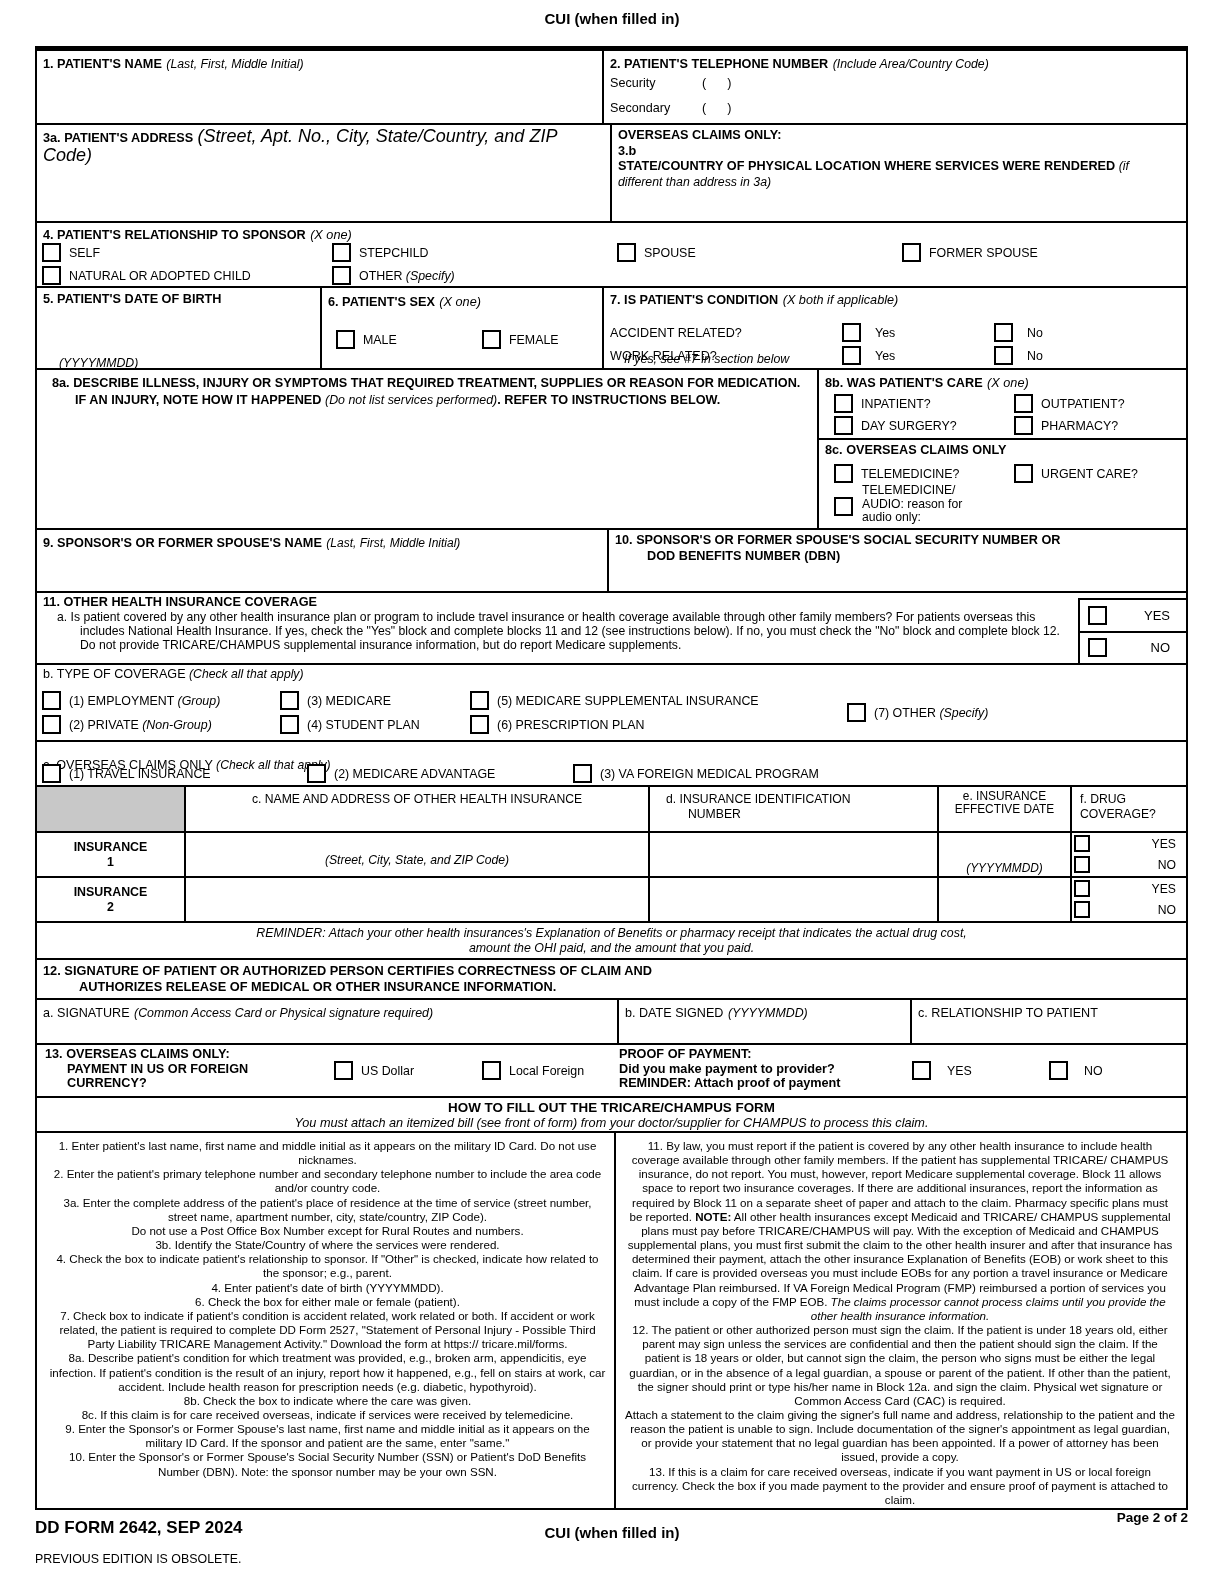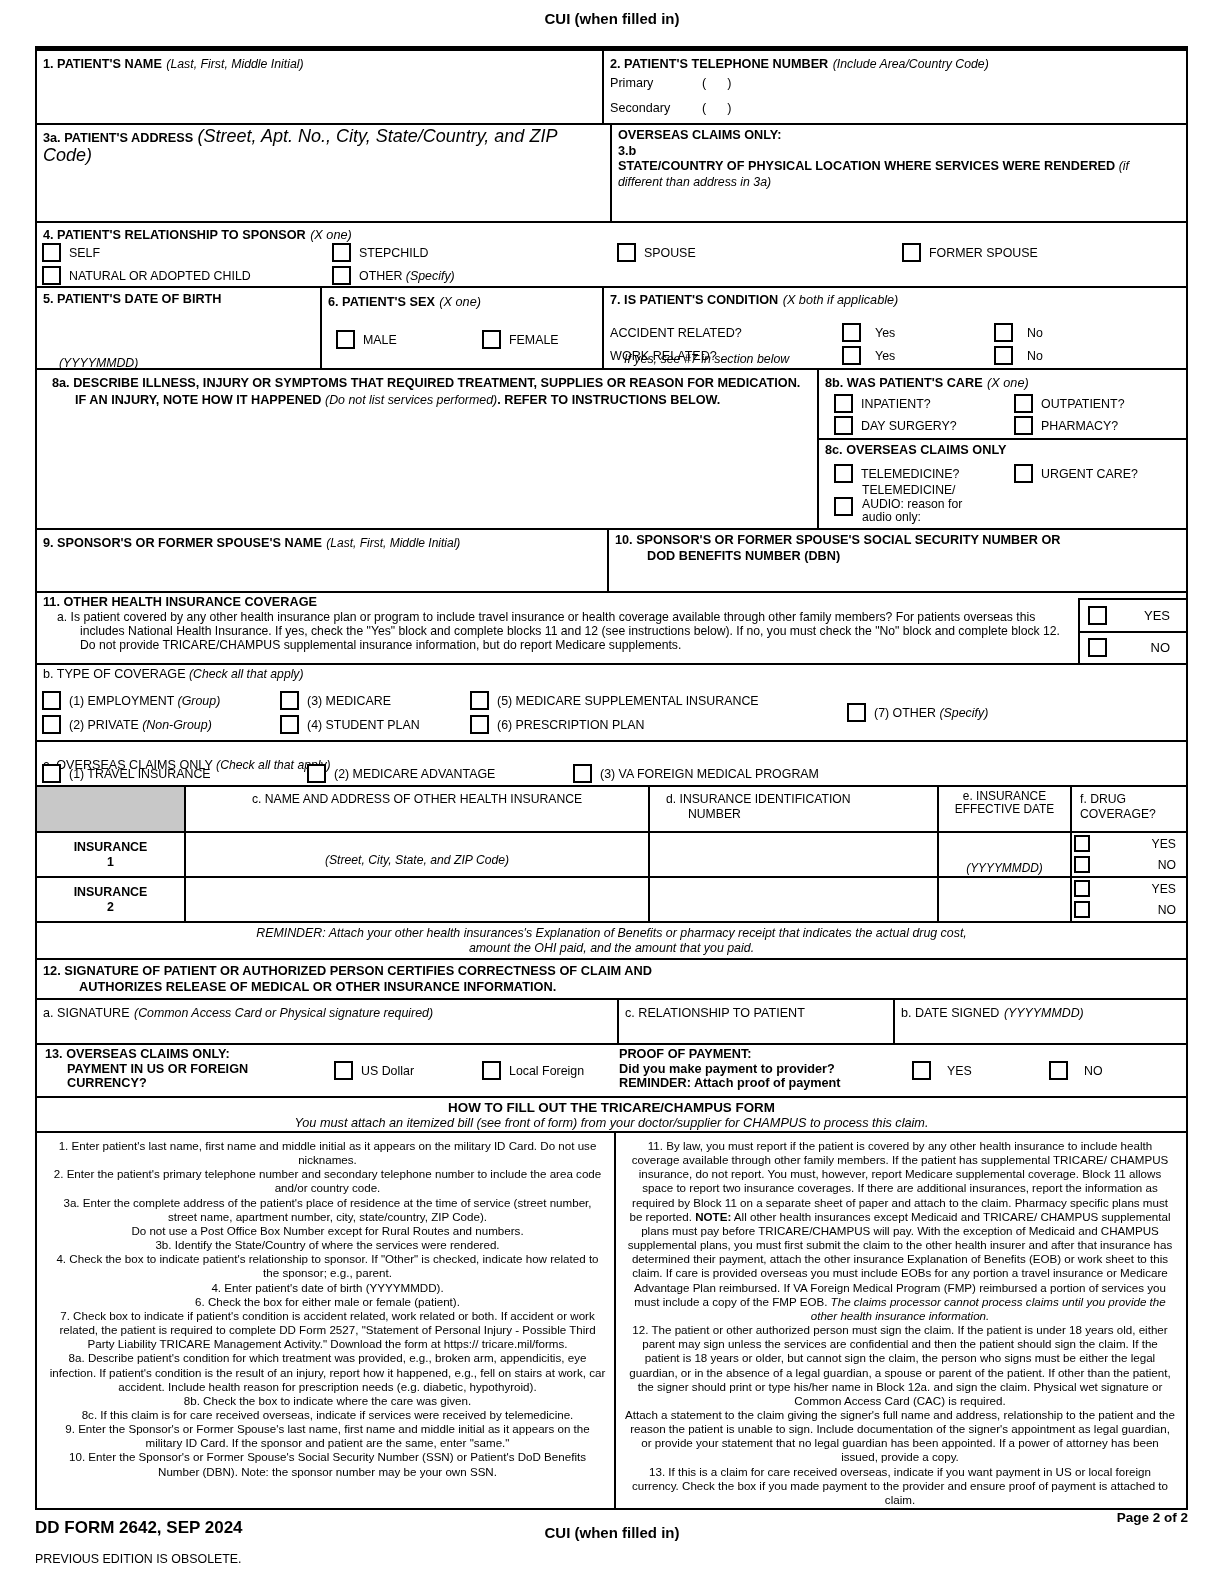--- a/index.html
+++ b/index.html
@@ -63,21 +63,21 @@
 
   <div class="r" style="height:72px">
     <div class="c pad" style="width:565px">
       <span class="bl">1. PATIENT'S NAME</span>
       <span class="bl hint" style="font-size:12.3px">(Last, First, Middle Initial)</span>
     </div>
     <div class="c fillc pad">
       <span class="bl">2. PATIENT'S TELEPHONE NUMBER</span>
       <span class="bl hint" style="font-size:12.3px">(Include Area/Country Code)</span>
       <div class="phone-line" style="top:25px">
-        <span class="phone-lab">Primary</span><span class="paren">(      )</span>
+        <span class="phone-lab">Security</span><span class="paren">(      )</span>
       </div>
       <div class="phone-line" style="top:50px">
         <span class="phone-lab">Secondary</span><span class="paren">(      )</span>
       </div>
     </div>
   </div>
 
   <div class="r" style="height:98px">
     <div class="c pad" style="width:573px">
       <span class="bl">3a. PATIENT'S ADDRESS</span>
@@ -384,26 +384,26 @@
       <div class="bl" style="font-size:12.8px;line-height:16px">12. SIGNATURE OF PATIENT OR AUTHORIZED PERSON CERTIFIES CORRECTNESS OF CLAIM AND</div>
       <div class="bl" style="font-size:12.8px;line-height:16px;padding-left:36px">AUTHORIZES RELEASE OF MEDICAL OR OTHER INSURANCE INFORMATION.</div>
     </div>
   </div>
 
   <div class="r" style="height:45px">
     <div class="c pad" style="width:580px">
       <span class="bl reg" style="font-size:12.6px">a. SIGNATURE</span>
       <span class="hint" style="font-size:12.4px">(Common Access Card or Physical signature required)</span>
     </div>
-    <div class="c fillc pad">
-      <span class="bl reg" style="font-size:12.6px">c. RELATIONSHIP TO PATIENT</span>
-    </div>
     <div class="c pad" style="width:293px">
       <span class="bl reg" style="font-size:12.6px">b. DATE SIGNED</span>
       <span class="hint" style="font-size:12.4px">(YYYYMMDD)</span>
+    </div>
+    <div class="c fillc pad">
+      <span class="bl reg" style="font-size:12.6px">c. RELATIONSHIP TO PATIENT</span>
     </div>
   </div>
 
   <div class="r" style="height:53px">
     <div class="c fillc" style="width:100%">
       <div style="position:absolute;left:8px;top:2px">
         <div class="bl" style="font-size:12.7px;line-height:14.5px">13. OVERSEAS CLAIMS ONLY:</div>
         <div class="bl" style="font-size:12.7px;line-height:14.5px;padding-left:22px">PAYMENT IN US OR FOREIGN</div>
         <div class="bl" style="font-size:12.7px;line-height:14.5px;padding-left:22px">CURRENCY?</div>
       </div>

